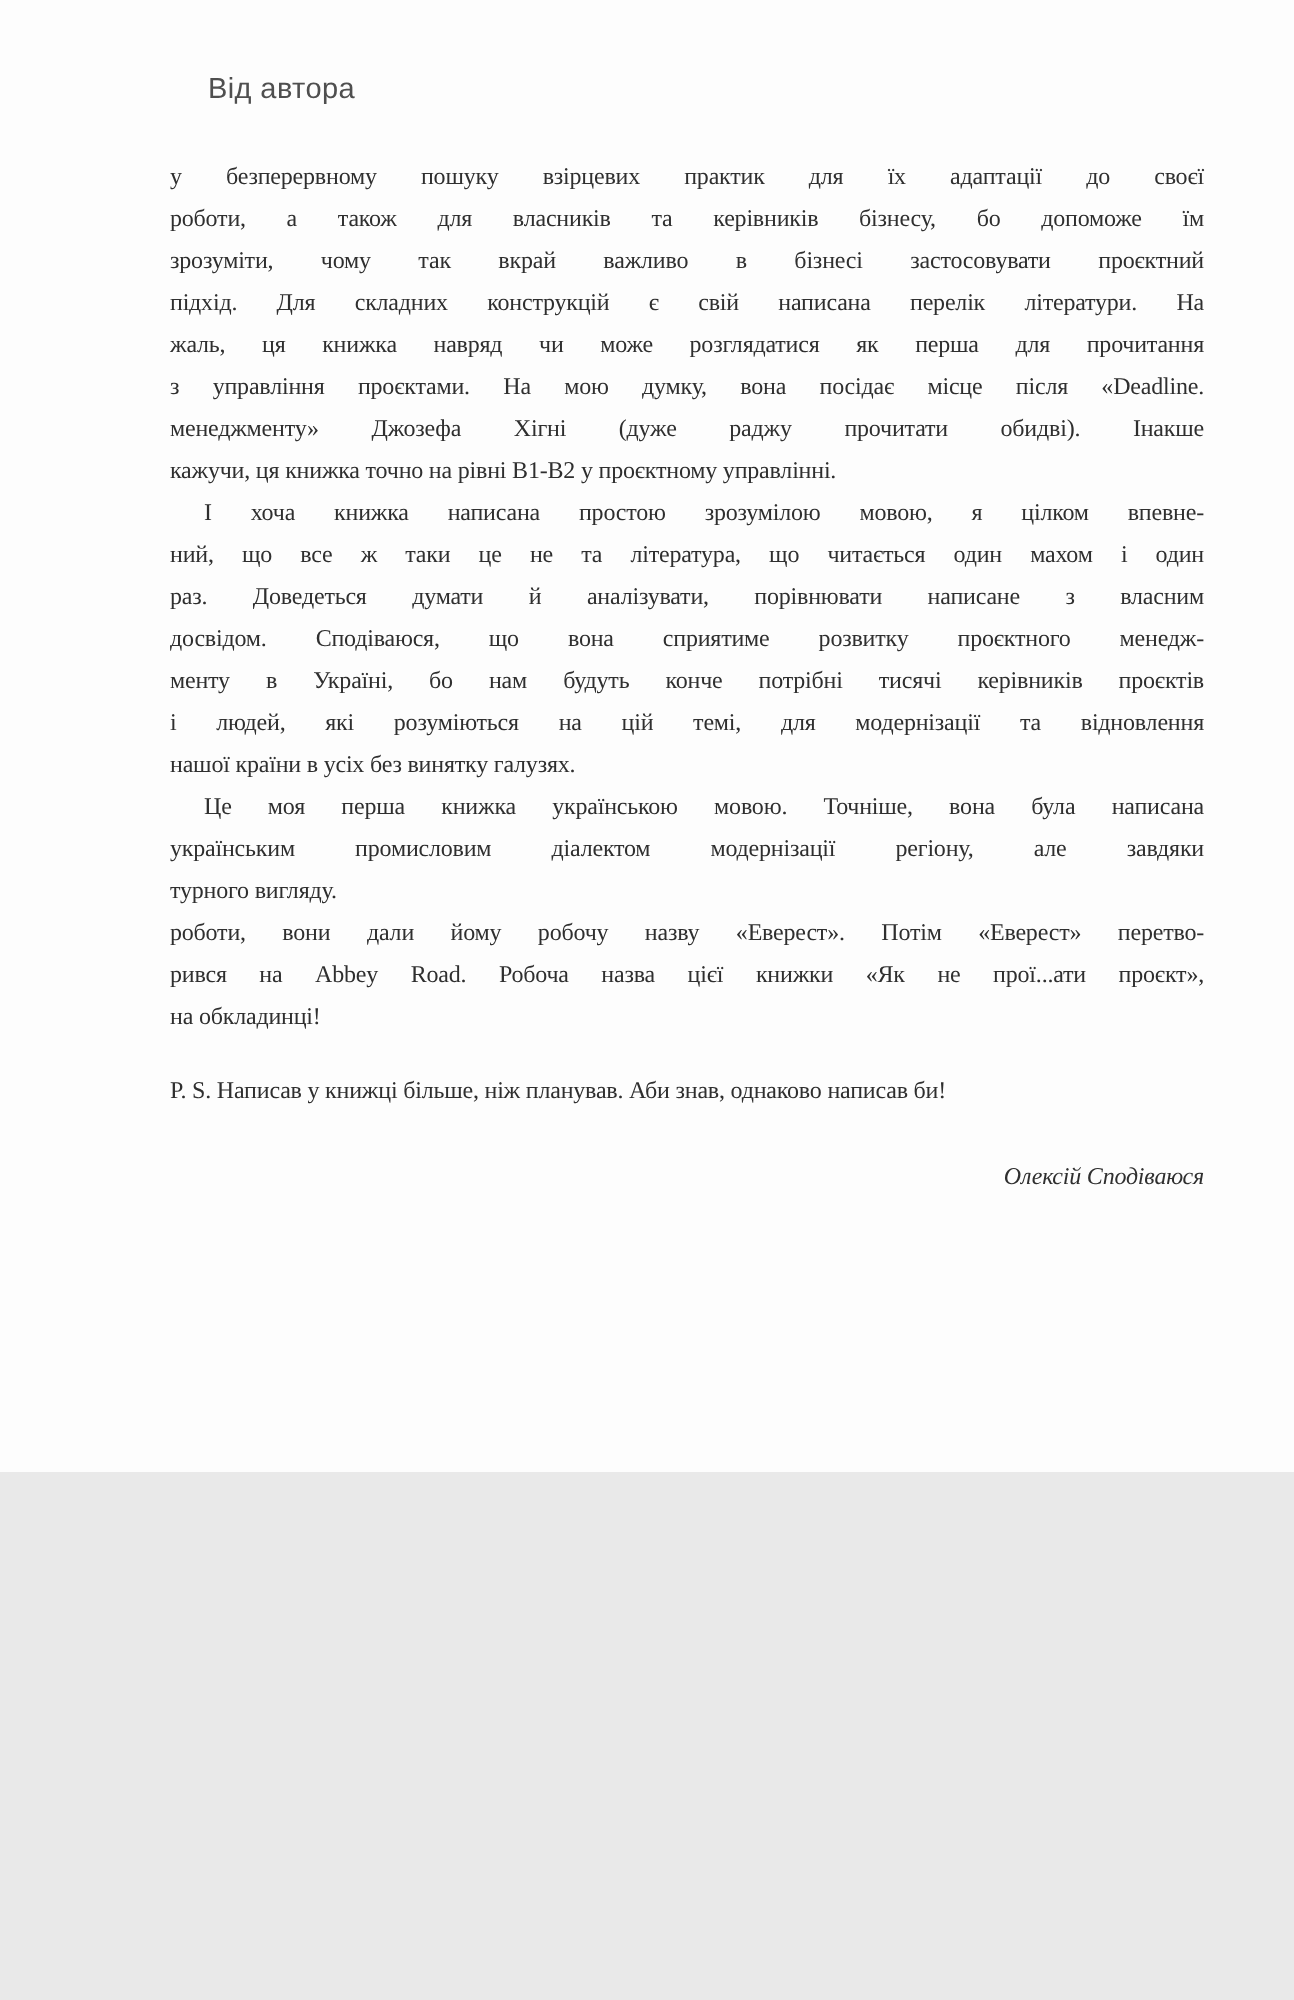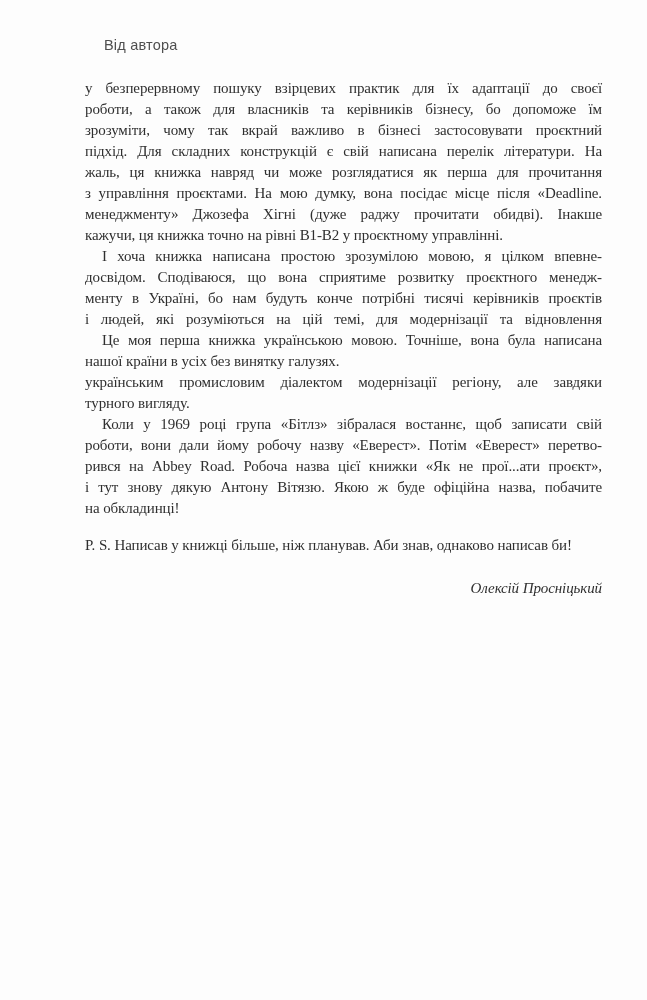--- a/index.html
+++ b/index.html
@@ -1,39 +1,39 @@
 <!DOCTYPE html>
 <html><head>
 <meta charset="utf-8">
 <style>
   html, body { margin: 0; padding: 0; }
   body { background: #e9e9e9; }
   .page {
     position: relative;
     width: 647px;
-    height: 1000px;
+    height: 736px;
     background: #fdfdfd;
     overflow: hidden;
     font-family: "Liberation Serif", serif;
   }
   .running-header {
     position: absolute;
     left: 104px;
     top: 37px;
     font-family: "Liberation Sans", sans-serif;
     font-size: 14.5px;
     color: #4f4f4f;
     letter-spacing: 0.2px;
   }
   .text-block {
     position: absolute;
     left: 85px;
     top: 78px;
     width: 517px;
-    font-size: 15px;
+    font-size: 12px;
     line-height: 21px;
     color: #2f2f2f;
     letter-spacing: -0.1px;
   }
   .line { height: 21px; overflow: visible; }
   .line.just {
     text-align: justify;
     text-align-last: justify;
   }
   .line.indent { text-indent: 17px; }
@@ -58,29 +58,29 @@
     <div id="paras">
         <div class="line just">у безперервному пошуку взірцевих практик для їх адаптації до своєї</div>
         <div class="line just">роботи, а також для власників та керівників бізнесу, бо допоможе їм</div>
         <div class="line just">зрозуміти, чому так вкрай важливо в бізнесі застосовувати проєктний</div>
         <div class="line just">підхід. Для складних конструкцій є свій написана перелік літератури. На</div>
         <div class="line just">жаль, ця книжка навряд чи може розглядатися як перша для прочитання</div>
         <div class="line just">з управління проєктами. На мою думку, вона посідає місце після «Deadline.</div>
         <div class="line just">менеджменту» Джозефа Хігні (дуже раджу прочитати обидві). Інакше</div>
         <div class="line">кажучи, ця книжка точно на рівні B1-B2 у проєктному управлінні.</div>
         <div class="line just indent">І хоча книжка написана простою зрозумілою мовою, я цілком впевне-</div>
+        <div class="line just">ний, що все ж таки це не та література, що читається один махом і один</div>
+        <div class="line just">раз. Доведеться думати й аналізувати, порівнювати написане з власним</div>
         <div class="line just">досвідом. Сподіваюся, що вона сприятиме розвитку проєктного менедж-</div>
         <div class="line just">менту в Україні, бо нам будуть конче потрібні тисячі керівників проєктів</div>
         <div class="line just">і людей, які розуміються на цій темі, для модернізації та відновлення</div>
+        <div class="line">нашої країни в усіх без винятку галузях.</div>
         <div class="line just indent">Це моя перша книжка українською мовою. Точніше, вона була написана</div>
-        <div class="line">нашої країни в усіх без винятку галузях.</div>
         <div class="line just">українським промисловим діалектом модернізації регіону, але завдяки</div>
         <div class="line">турного вигляду.</div>
-        <div class="line just indent">Коли у 1969 році група «Бітлз» зібралася востаннє, щоб записати свій</div>
         <div class="line just">роботи, вони дали йому робочу назву «Еверест». Потім «Еверест» перетво-</div>
         <div class="line just">рився на Abbey Road. Робоча назва цієї книжки «Як не прої...ати проєкт»,</div>
-        <div class="line just">і тут знову дякую Антону Вітязю. Якою ж буде офіційна назва, побачите</div>
         <div class="line">на обкладинці!</div>
       </div>
     <div class="ps">P. S. Написав у книжці більше, ніж планував. Аби знав, однаково написав би!</div>
-    <div class="signature">Олексій Просніцький</div>
+    <div class="signature">Олексій Сподіваюся</div>
   </div>
 </div>
 
 </body></html>

